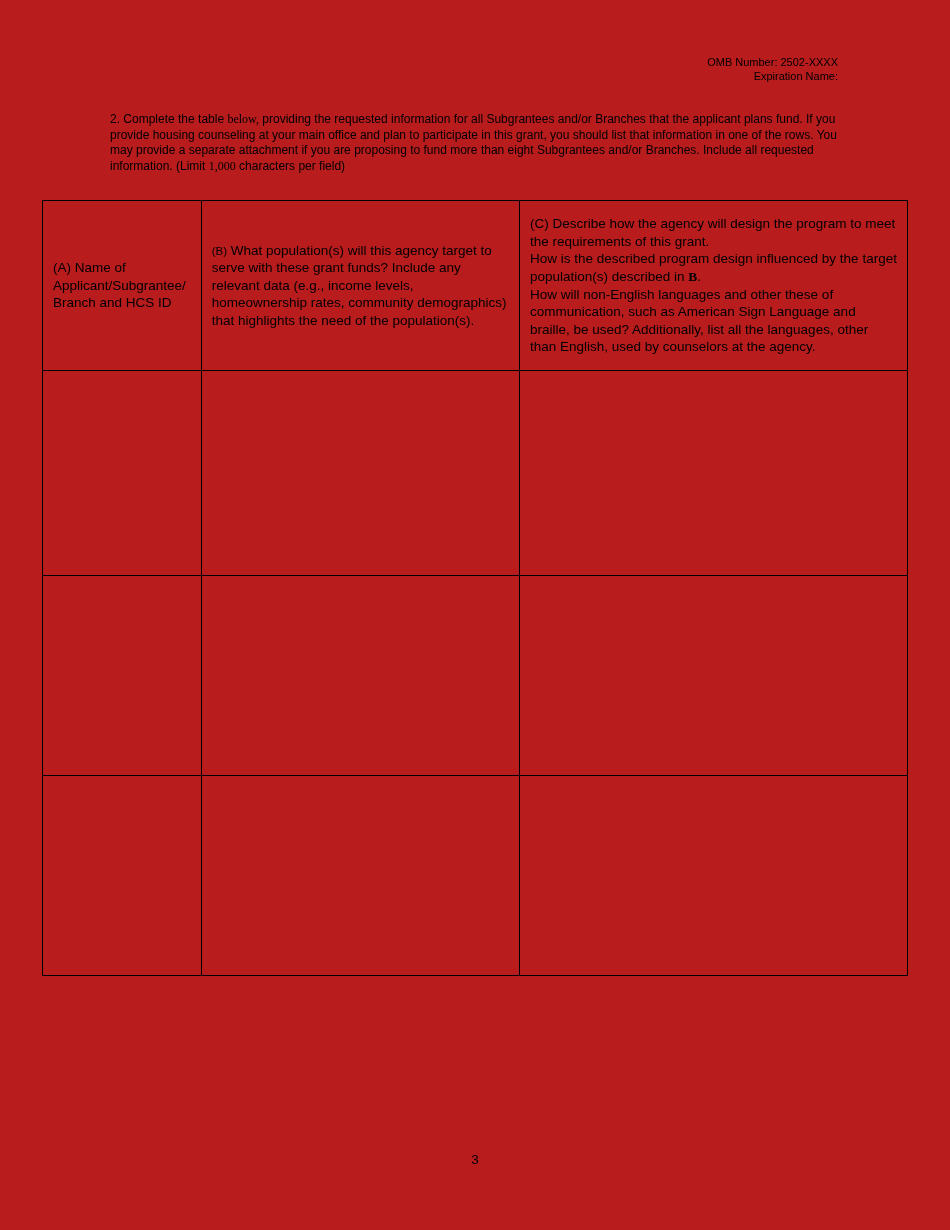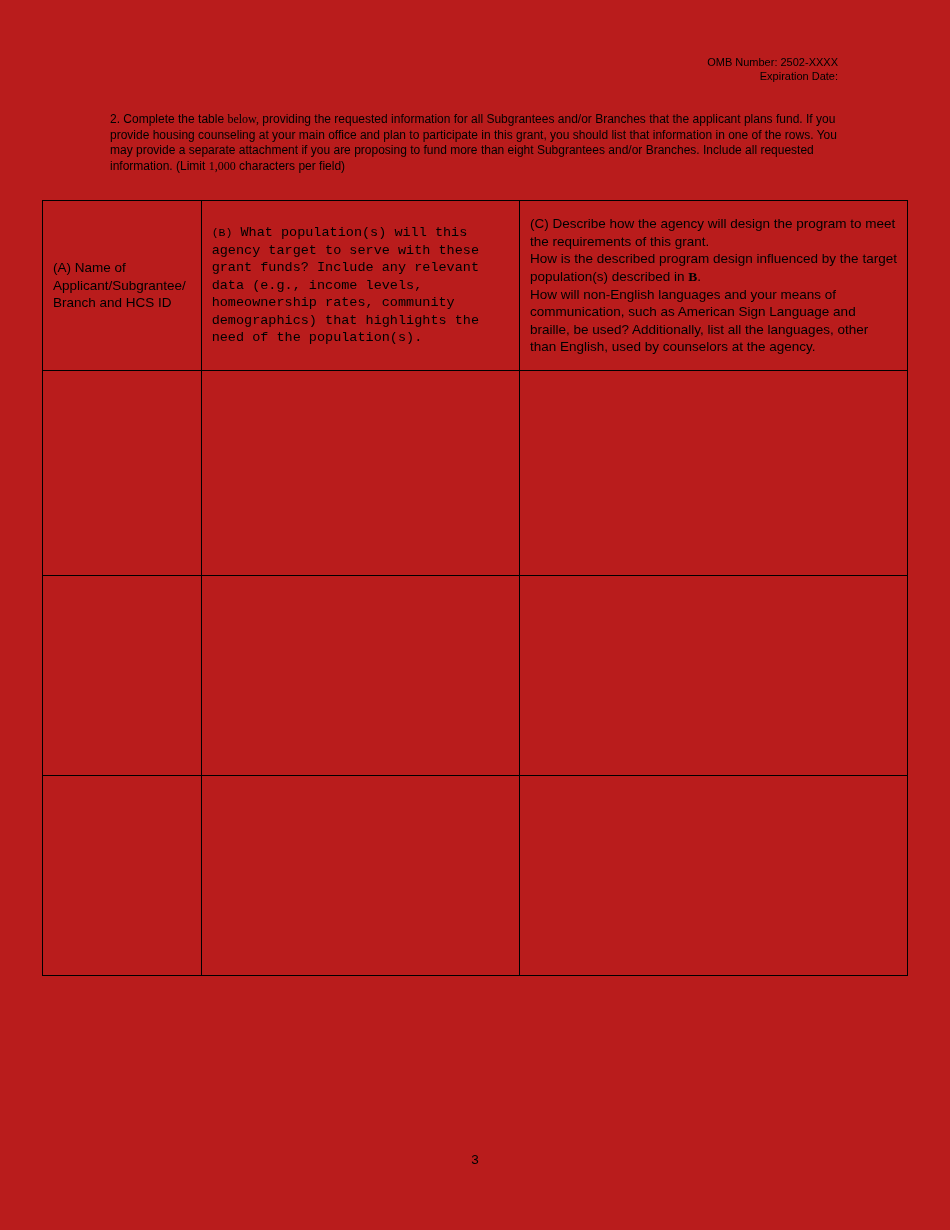--- a/index.html
+++ b/index.html
@@ -42,21 +42,21 @@
     table-layout: fixed;
   }
   .form-table td {
     border: 1px solid #000000;
     vertical-align: middle;
     font-size: 13.5px;
     line-height: 1.3;
     padding: 8px 10px;
   }
   .col-a { width: 157px; margin-top: 48px; }
-  .col-b { width: 315px; font-family: Liberation Mono, monospace; }
+  .col-b { width: 315px; }
   .col-c { width: 384px; }
   .header-row td { height: 170px; }
   .body-row-1 td { height: 205px; }
   .body-row-2 td { height: 200px; }
   .body-row-3 td { height: 200px; }
   .hdr-b-prefix { font-size: 11.5px; }
   .hdr-c div { display: block; }
   .bold-serif { font-family: "Liberation Serif", serif; font-weight: bold; }
   .page-number {
     position: absolute;
@@ -67,34 +67,34 @@
     font-size: 13.5px;
   }
 </style>
 </head>
 <body>
 
 <div class="page">
 
   <div class="omb-block">
     <div>OMB Number: 2502-XXXX</div>
-    <div>Expiration Date:</div>
+    <div>Expiration Name:</div>
   </div>
 
   <p class="instructions"><span>2. Complete the table </span><span class="serif">below,</span><span> providing the requested information for all Subgrantees and/or Branches that the applicant plans fund. If you provide housing counseling at your main office and plan to participate in this grant, you should list that information in one of the rows. You may provide a separate attachment if you are proposing to fund more than eight Subgrantees and/or Branches. Include all requested information. (Limit </span><span class="serif">1,000</span><span> characters per field)</span></p>
 
   <table class="form-table">
     <tbody>
         <tr class="header-row">
       <td class="col-a">(A) Name of Applicant/Subgrantee/ Branch and HCS ID</td>
       <td class="col-b"><span class="hdr-b-prefix">(B)</span><span> What population(s) will this agency target to serve with these grant funds? Include any relevant data (e.g., income levels, homeownership rates, community demographics) that highlights the need of the population(s).</span></td>
       <td class="col-c hdr-c">
         <div>(C) Describe how the agency will design the program to meet the requirements of this grant.</div>
         <div><span>How is the described program design influenced by the target population(s) described in </span><span class="bold-serif">B</span><span>.</span></div>
-        <div>How will non-English languages and your means of communication, such as American Sign Language and braille, be used? Additionally, list all the languages, other than English, used by counselors at the agency.</div>
+        <div>How will non-English languages and other these of communication, such as American Sign Language and braille, be used? Additionally, list all the languages, other than English, used by counselors at the agency.</div>
       </td>
     </tr>
     <tr class="body-row-1">
       <td class="col-a"></td>
       <td class="col-b"></td>
       <td class="col-c"></td>
     </tr>
     <tr class="body-row-2">
       <td class="col-a"></td>
       <td class="col-b"></td>

